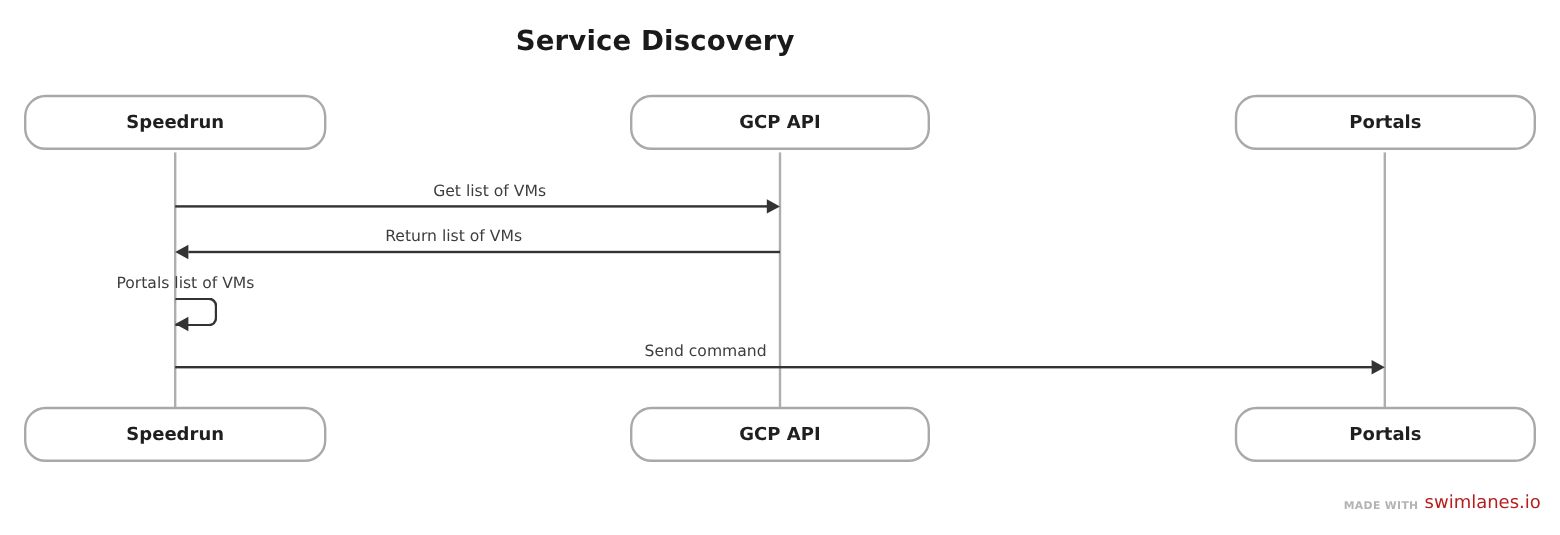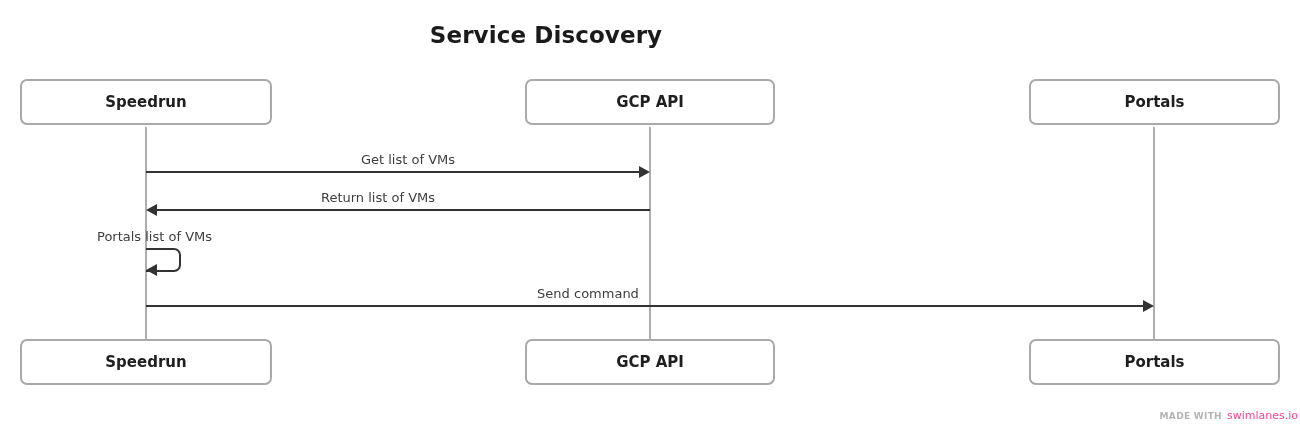--- a/index.html
+++ b/index.html
@@ -28,21 +28,21 @@
     text-align: center;
     font-size: 23px;
     font-weight: bold;
     color: #1a1a1a;
     letter-spacing: 0.1px;
   }
   .participant-box {
     position: absolute;
     box-sizing: border-box;
     border: 2px solid #a9a9a9;
-    border-radius: 7px;
+    border-radius: 18px;
     background: #ffffff;
     display: flex;
     align-items: center;
     justify-content: center;
     font-size: 15px;
     font-weight: bold;
     color: #1f1f1f;
   }
   .lifeline {
     position: absolute;
@@ -92,22 +92,22 @@
     gap: 5px;
   }
   .footer-made-with {
     font-size: 9px;
     font-weight: bold;
     letter-spacing: 0.3px;
     color: #b4b4b4;
     text-transform: uppercase;
   }
   .footer-brand {
-    font-size: 11px;
-    color: #ec4899;
+    font-size: 15px;
+    color: #b91c1c;
   }
 </style>
 </head>
 <body>
 
 <div id="diagram-canvas">
 
   <div class="diagram-title">Service Discovery</div>
 
   <div class="lifeline" style="left:145px; top:127px; height:214px;"></div>
@@ -143,18 +143,18 @@
   <div class="participant-box" style="left:20px; top:339px; width:252px; height:46px;">
     <span>Speedrun</span>
   </div>
   <div class="participant-box" style="left:525px; top:339px; width:250px; height:46px;">
     <span>GCP API</span>
   </div>
   <div class="participant-box" style="left:1029px; top:339px; width:251px; height:46px;">
     <span>Portals</span>
   </div>
 
-  <div class="footer-credit" style="right:2px; top:409px;">
+  <div class="footer-credit" style="right:16px; top:409px;align-items:flex-end;">
     <span class="footer-made-with">Made with</span>
     <span class="footer-brand">swimlanes.io</span>
   </div>
 
 </div>
 
 </body></html>

